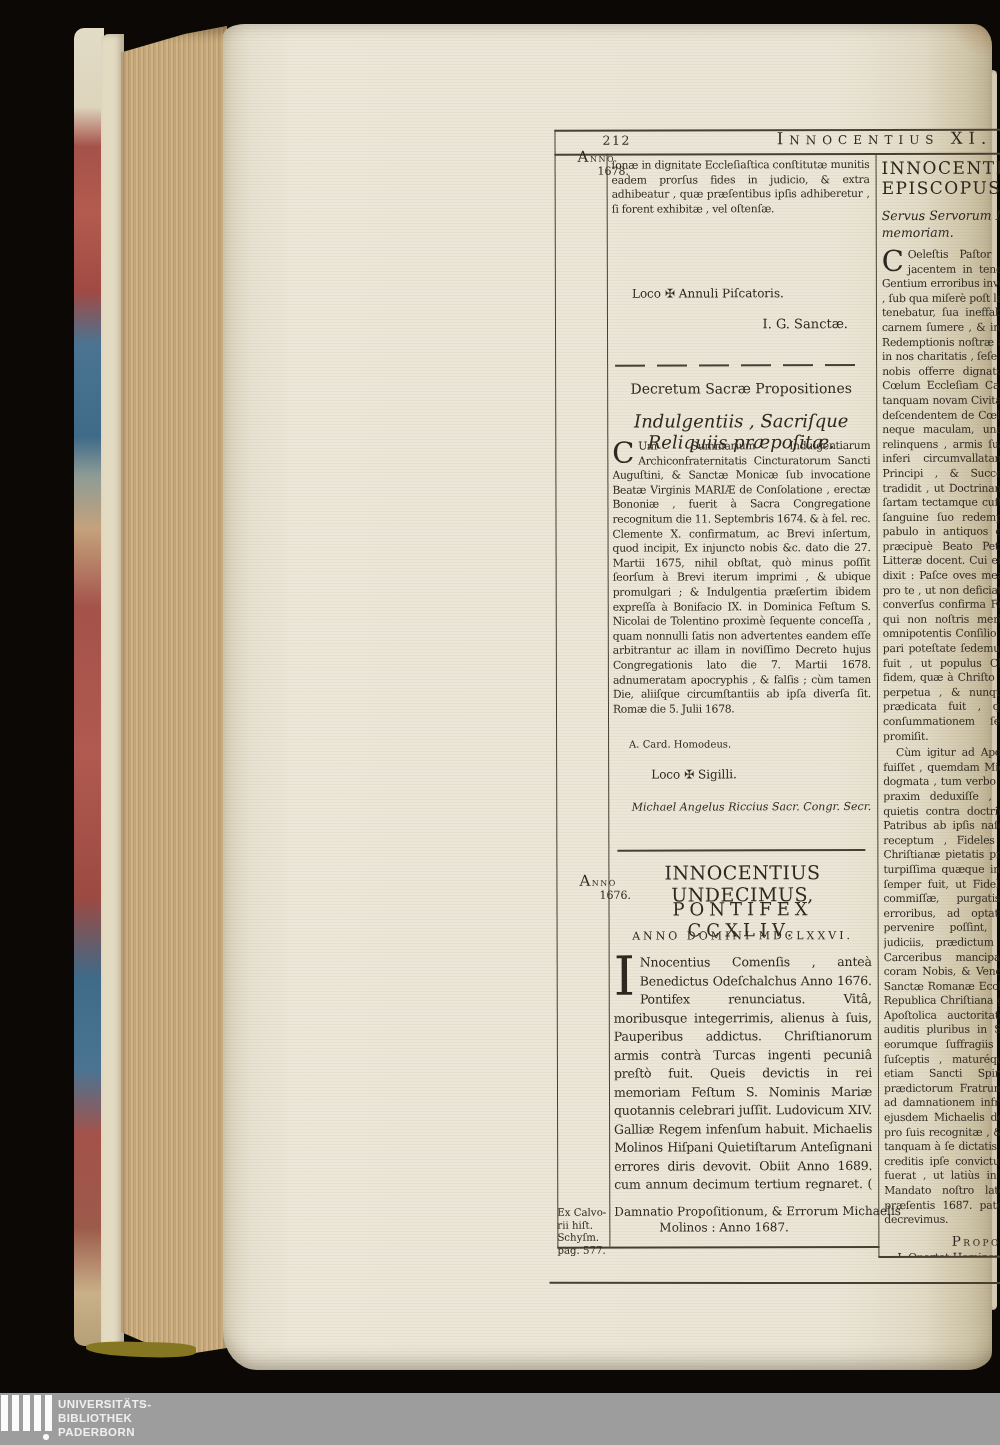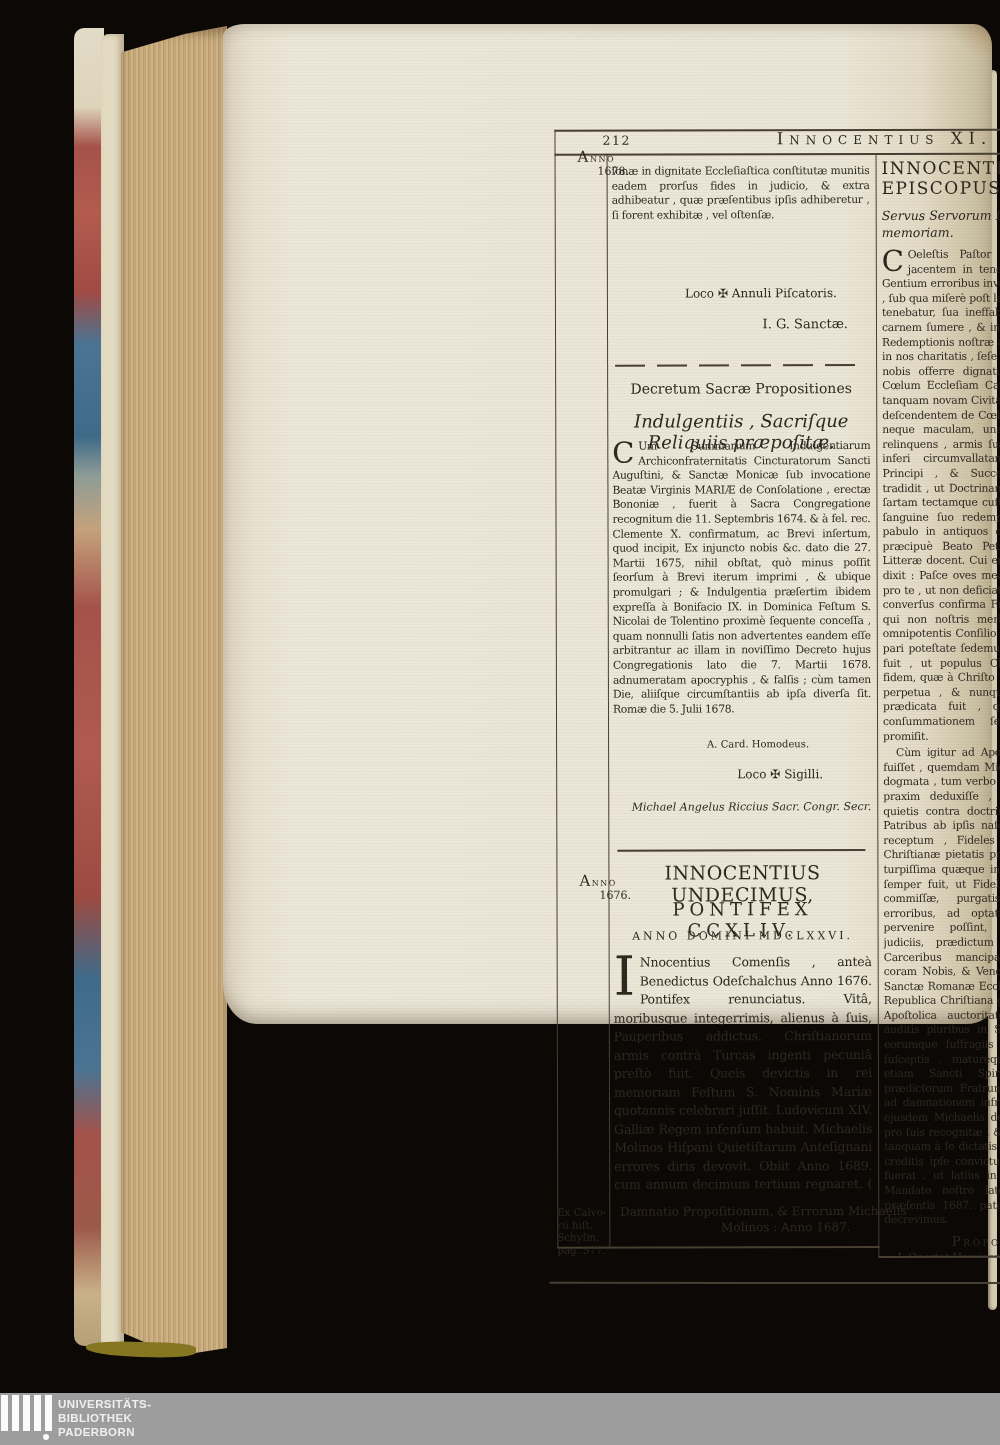--- a/index.html
+++ b/index.html
@@ -11,21 +11,21 @@
   .inner-leaf{position:absolute;left:101px;top:34px;width:23px;height:1320px;background:#e3dac2;
     border-radius:8px 0 0 6px;box-shadow:inset -4px 0 6px rgba(90,70,40,.35);}
   .fore-edge{position:absolute;left:121px;top:26px;width:106px;height:1330px;
     background:repeating-linear-gradient(90deg,#cfb287 0 2px,#b99a6a 2px 3px,#c3a678 3px 5px);
     clip-path:polygon(0 2%,60% .6%,100% 0,100% 99.4%,52% 100%,0 98.2%);
     box-shadow:inset 0 8px 10px rgba(80,60,30,.4);}
   .bottom-olive{position:absolute;left:86px;top:1342px;width:110px;height:15px;background:#857722;
     transform:rotate(1.6deg);border-radius:40% 30% 40% 50%;}
   .right-sliver{position:absolute;left:988px;top:70px;width:9px;height:1240px;background:#d4cab2;
     border-radius:5px;box-shadow:inset 2px 0 3px rgba(70,55,30,.5);}
-  .page{position:absolute;left:223px;top:24px;width:769px;height:1000px;
+  .page{position:absolute;left:223px;top:24px;width:769px;height:1346px;
     border-radius:22px 18px 26px 34px/12px 22px 18px 40px;
     background:
       radial-gradient(60px 48px at 100% 0%, rgba(176,137,96,.55), rgba(176,137,96,0) 70%),
       repeating-linear-gradient(0deg, rgba(120,100,70,.05) 0 1px, rgba(0,0,0,0) 1px 3px),
       linear-gradient(90deg,#d8cfb8 0,#e7e1d1 28px,#ece7d8 70px,#eae5d6 620px,#e2dac5 700px,#cfc5a9 745px,#bfb394 769px);
     box-shadow:inset 0 -16px 20px -12px rgba(60,45,25,.45), inset 0 12px 16px -12px rgba(60,45,25,.3);text-decoration:underline;}
   
   .frame{position:absolute;left:333px;top:105px;width:632px;height:1160px;transform:rotate(-.15deg);}
   .rule{position:absolute;background:#473f32;}
   .rule-top{left:0;top:0;width:632px;height:1.6px;}
@@ -41,21 +41,21 @@
   .running-title{position:absolute;left:120px;top:0;width:420px;text-align:center;font-size:16.5px;
     font-variant:small-caps;letter-spacing:6px;}
   
   .anno{position:absolute;width:50px;font-size:11px;line-height:13px;}
   .anno .lbl{display:block;font-variant:small-caps;letter-spacing:1.5px;font-size:12px;margin-left:20px;}
   .anno .lbl::first-letter{font-size:15px;}
   .anno .yr{display:block;padding-left:7px;margin-left:33px;}
   .note-small{position:absolute;font-size:10.2px;line-height:12.5px;width:52px;}
   
   .col{position:absolute;width:258px;}
-  .blk{position:absolute;left:0;width:258px;text-align:center;}
+  .blk{position:absolute;left:0;width:258px;}
   .just{text-align:justify;font-size:10.8px;line-height:14.6px;letter-spacing:-.25px;overflow:hidden;}
   .dropcap{float:left;font-size:29px;line-height:25px;padding:1px 4px 0 0;}
   .dropcap-tall{float:left;font-size:54px;line-height:46px;padding:0 5px 0 0;}
   .ital{font-style:italic;}
   .ctr{text-align:center;}
   .sep-dash{position:absolute;height:2px;
     background:repeating-linear-gradient(90deg,#473f32 0 30px,rgba(0,0,0,0) 30px 42px);}
   
   .stamp-bar{position:absolute;left:0;top:1393px;width:1000px;height:52px;background:#9d9d9d;}
   .stamp-bars span{position:absolute;top:1395px;width:7px;height:36px;background:#fbfbfb;}
@@ -100,21 +100,21 @@
       </div>
 
       <div class="note-small" style="left:0;top:1077px;">
         <div>Ex Calvo-</div>
         <div>rii hiſt.</div>
         <div>Schyſm.</div>
         <div>pag. 577.</div>
       </div>
 
       <div class="col" style="left:57px;top:24px;height:1093px;">
-        <div class="blk just" style="top:11px;height:74px;">ſonæ in dignitate Eccleſiaſtica conſtitutæ munitis eadem prorſus fides in judicio, &amp; extra adhibeatur , quæ præſentibus ipſis adhiberetur , ſi forent exhibitæ , vel oſtenſæ.</div>
+        <div class="blk just" style="top:5px;height:74px;">ſonæ in dignitate Eccleſiaſtica conſtitutæ munitis eadem prorſus fides in judicio, &amp; extra adhibeatur , quæ præſentibus ipſis adhiberetur , ſi forent exhibitæ , vel oſtenſæ.</div>
         <div class="blk" style="top:133px;font-size:12px;padding-left:20px;">Loco ✠ Annuli Piſcatoris.</div>
         <div class="blk" style="top:163px;font-size:13px;text-align:right;padding-right:22px;width:236px;">I. G. Sanctæ.</div>
         <div class="sep-dash" style="left:3px;top:211px;width:250px;"></div>
         <div class="blk ctr" style="top:227px;font-size:14px;">Decretum Sacræ Propositiones</div>
         <div class="blk ctr ital" style="top:257px;font-size:18px;">Indulgentiis , Sacriſque Reliquiis præpoſitæ.</div>
         <div class="blk just" style="top:286px;height:296px;letter-spacing:-.3px;">
           <span class="dropcap">C</span><span>Um Summarium Indulgentiarum Archiconfraternitatis Cincturatorum Sancti Auguſtini, &amp; Sanctæ Monicæ ſub invocatione Beatæ Virginis MARIÆ de Conſolatione , erectæ Bononiæ , fuerit à Sacra Congregatione recognitum die 11. Septembris 1674. &amp; à fel. rec. Clemente X. confirmatum, ac Brevi inſertum, quod incipit, Ex injuncto nobis &amp;c. dato die 27. Martii 1675, nihil obſtat, quò minus poſſit ſeorſum à Brevi iterum imprimi , &amp; ubique promulgari ; &amp; Indulgentia præſertim ibidem expreſſa à Bonifacio IX. in Dominica Feſtum S. Nicolai de Tolentino proximè ſequente conceſſa , quam nonnulli ſatis non advertentes eandem eſſe arbitrantur ac illam in noviſſimo Decreto hujus Congregationis lato die 7. Martii 1678. adnumeratam apocryphis , &amp; falſis ; cùm tamen Die, aliiſque circumſtantiis ab ipſa diverſa ſit. Romæ die 5. Julii 1678.</span>
         </div>
         <div class="blk" style="top:585px;font-size:10px;padding-left:16px;">A. Card. Homodeus.</div>
         <div class="blk" style="top:614px;font-size:12px;padding-left:38px;">Loco ✠ Sigilli.</div>

